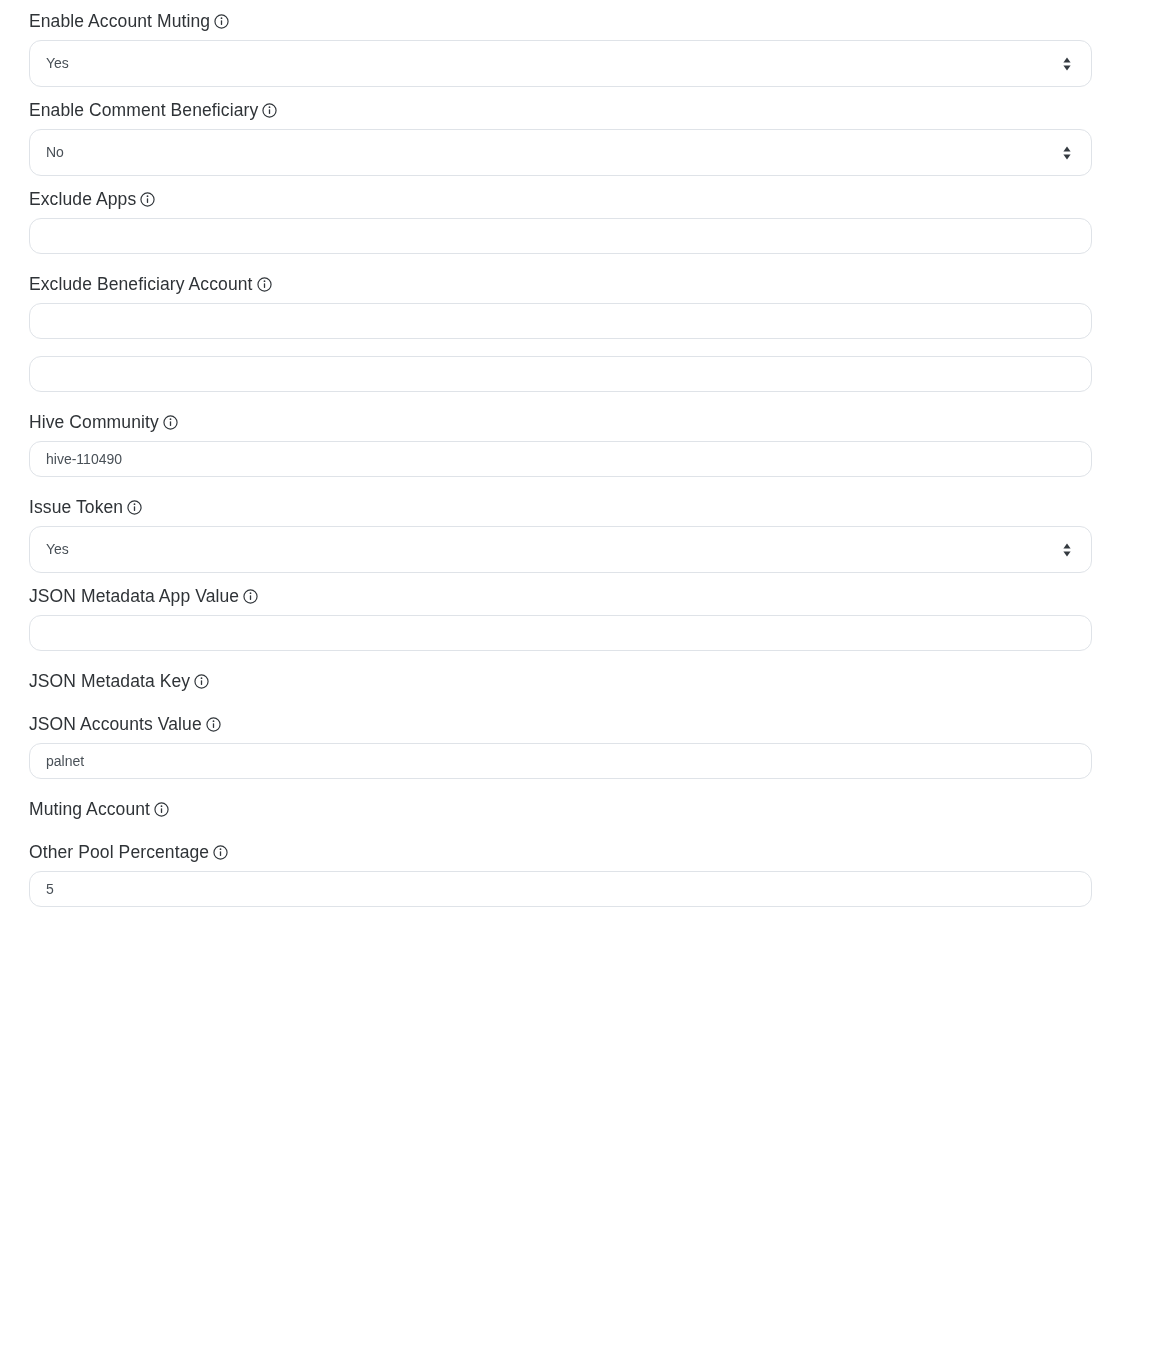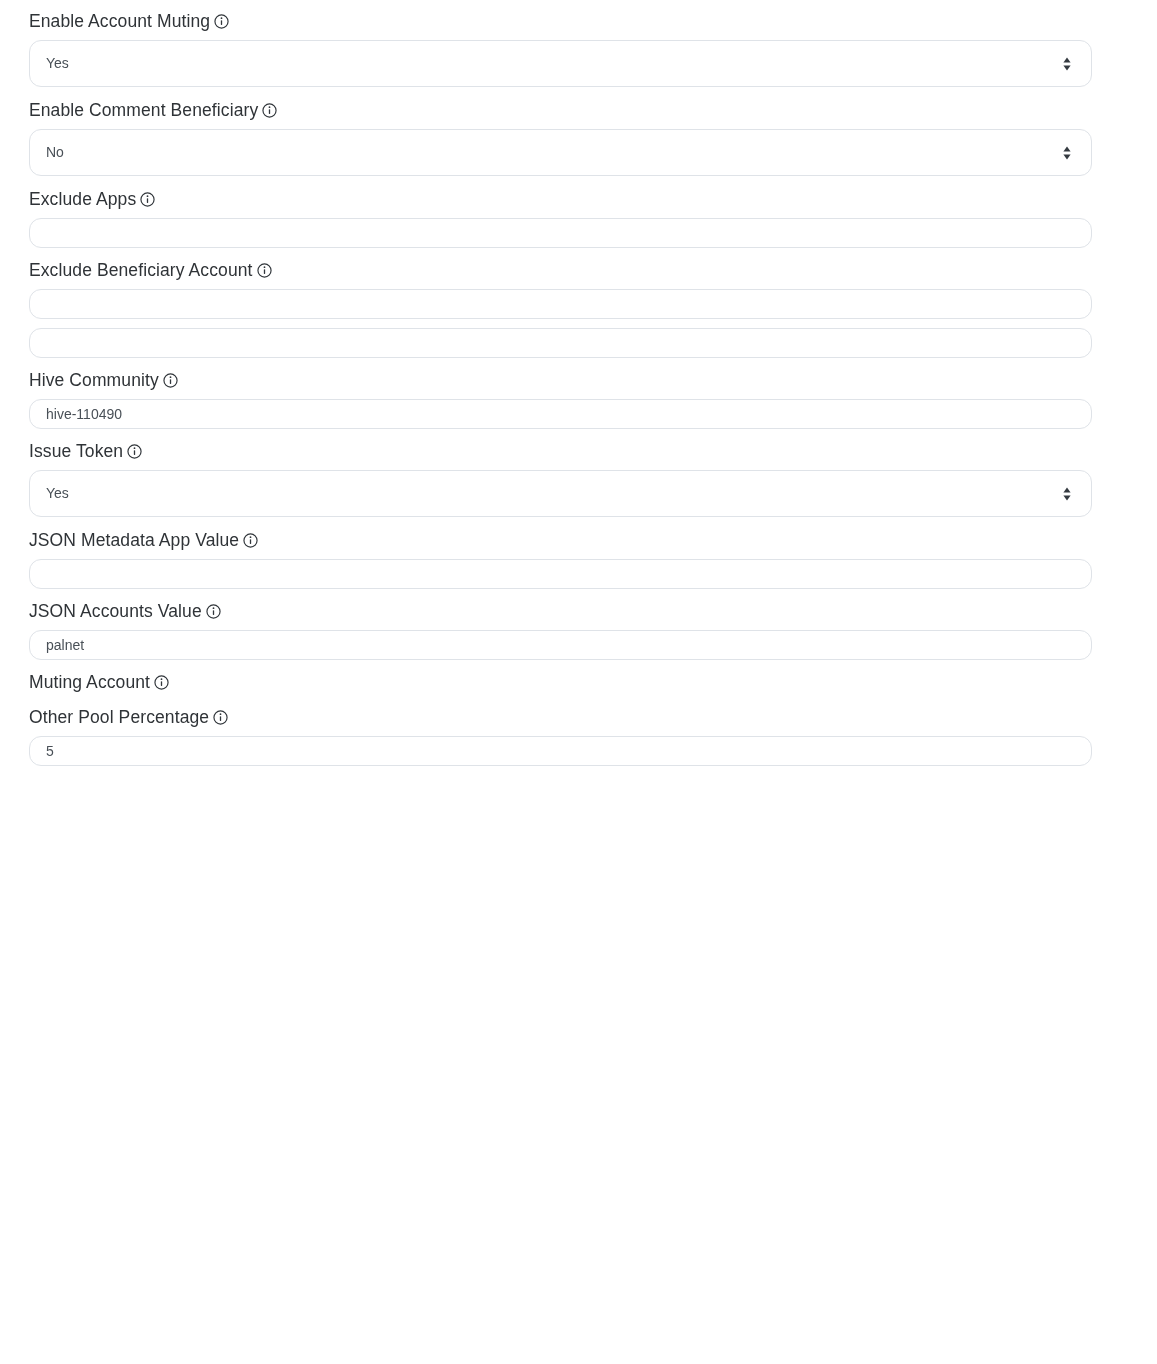--- a/index.html
+++ b/index.html
@@ -53,21 +53,21 @@
     font-family: "Liberation Sans", "DejaVu Sans", sans-serif;
     font-size: 14px;
     color: #495057;
     background-color: #ffffff;
     border: 1px solid #dfe3e8;
     border-radius: 12px;
     outline: none;
     padding: 0 14px 0 16px;
   }
   .text-input {
-    height: 30px;
+    height: 36px;
     line-height: 43px;
   }
   .select-input {
     height: 47px;
     line-height: 45px;
     appearance: none;
     -webkit-appearance: none;
     -moz-appearance: none;
     padding-right: 42px;
     cursor: pointer;
@@ -83,21 +83,21 @@
     align-items: center;
     justify-content: center;
     pointer-events: none;
   }
   .select-arrow svg { display: block; }
 
   .text-input::placeholder { color: #868e96; opacity: 1; }
 
   
   .field.select-field { margin-bottom: 10px; }
-  .field.text-field   { margin-bottom: 9px; }
+  .field.text-field   { margin-bottom: 17px; }
 </style>
 </head>
 <body>
 
 <div class="form-root">
     <div class="field select-field">
       <label class="field-label"><span class="label-text">Enable Account Muting</span><span class="info-icon"><svg viewBox="0 0 16 16" width="15" height="15" aria-hidden="true">
             <circle cx="8" cy="8" r="7" fill="none" stroke="#31363b" stroke-width="1.25"></circle>
             <circle cx="8" cy="4.5" r="0.95" fill="#31363b"></circle>
             <rect x="7.3" y="6.6" width="1.4" height="5.1" rx="0.5" fill="#31363b"></rect>
@@ -183,20 +183,25 @@
       <label class="field-label"><span class="label-text">JSON Metadata App Value</span><span class="info-icon"><svg viewBox="0 0 16 16" width="15" height="15" aria-hidden="true">
             <circle cx="8" cy="8" r="7" fill="none" stroke="#31363b" stroke-width="1.25"></circle>
             <circle cx="8" cy="4.5" r="0.95" fill="#31363b"></circle>
             <rect x="7.3" y="6.6" width="1.4" height="5.1" rx="0.5" fill="#31363b"></rect>
           </svg></span></label>
       <div class="control-wrap">
         <input type="text" class="text-input" value="" style="">
       </div>
     </div>
     <div class="field text-field">
+      <label class="field-label"><span class="label-text">JSON Metadata Key</span><span class="info-icon"><svg viewBox="0 0 16 16" width="15" height="15" aria-hidden="true">
+            <circle cx="8" cy="8" r="7" fill="none" stroke="#31363b" stroke-width="1.25"></circle>
+            <circle cx="8" cy="4.5" r="0.95" fill="#31363b"></circle>
+            <rect x="7.3" y="6.6" width="1.4" height="5.1" rx="0.5" fill="#31363b"></rect>
+          </svg></span></label>
     </div>
     <div class="field text-field">
       <label class="field-label"><span class="label-text">JSON Accounts Value</span><span class="info-icon"><svg viewBox="0 0 16 16" width="15" height="15" aria-hidden="true">
             <circle cx="8" cy="8" r="7" fill="none" stroke="#31363b" stroke-width="1.25"></circle>
             <circle cx="8" cy="4.5" r="0.95" fill="#31363b"></circle>
             <rect x="7.3" y="6.6" width="1.4" height="5.1" rx="0.5" fill="#31363b"></rect>
           </svg></span></label>
       <div class="control-wrap">
         <input type="text" class="text-input" value="palnet" style="">
       </div>

